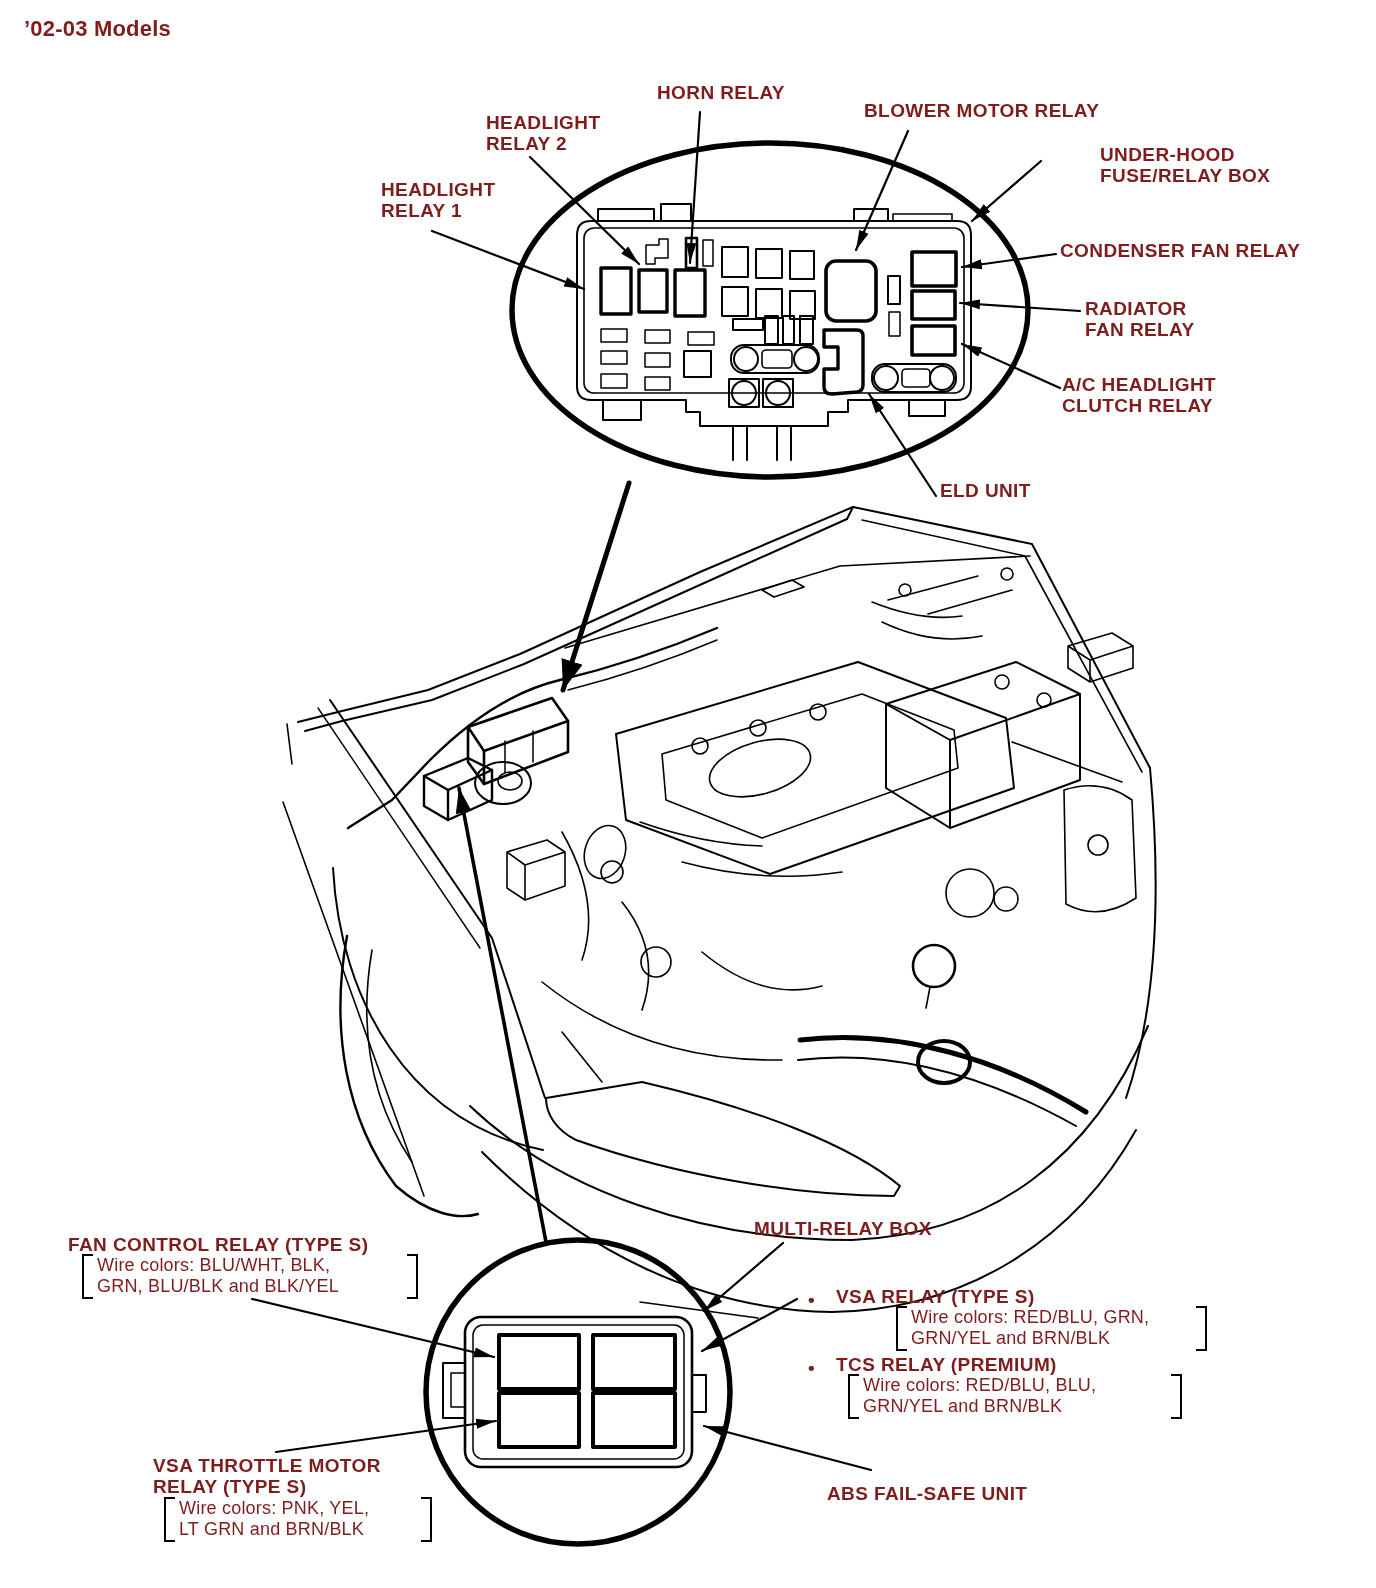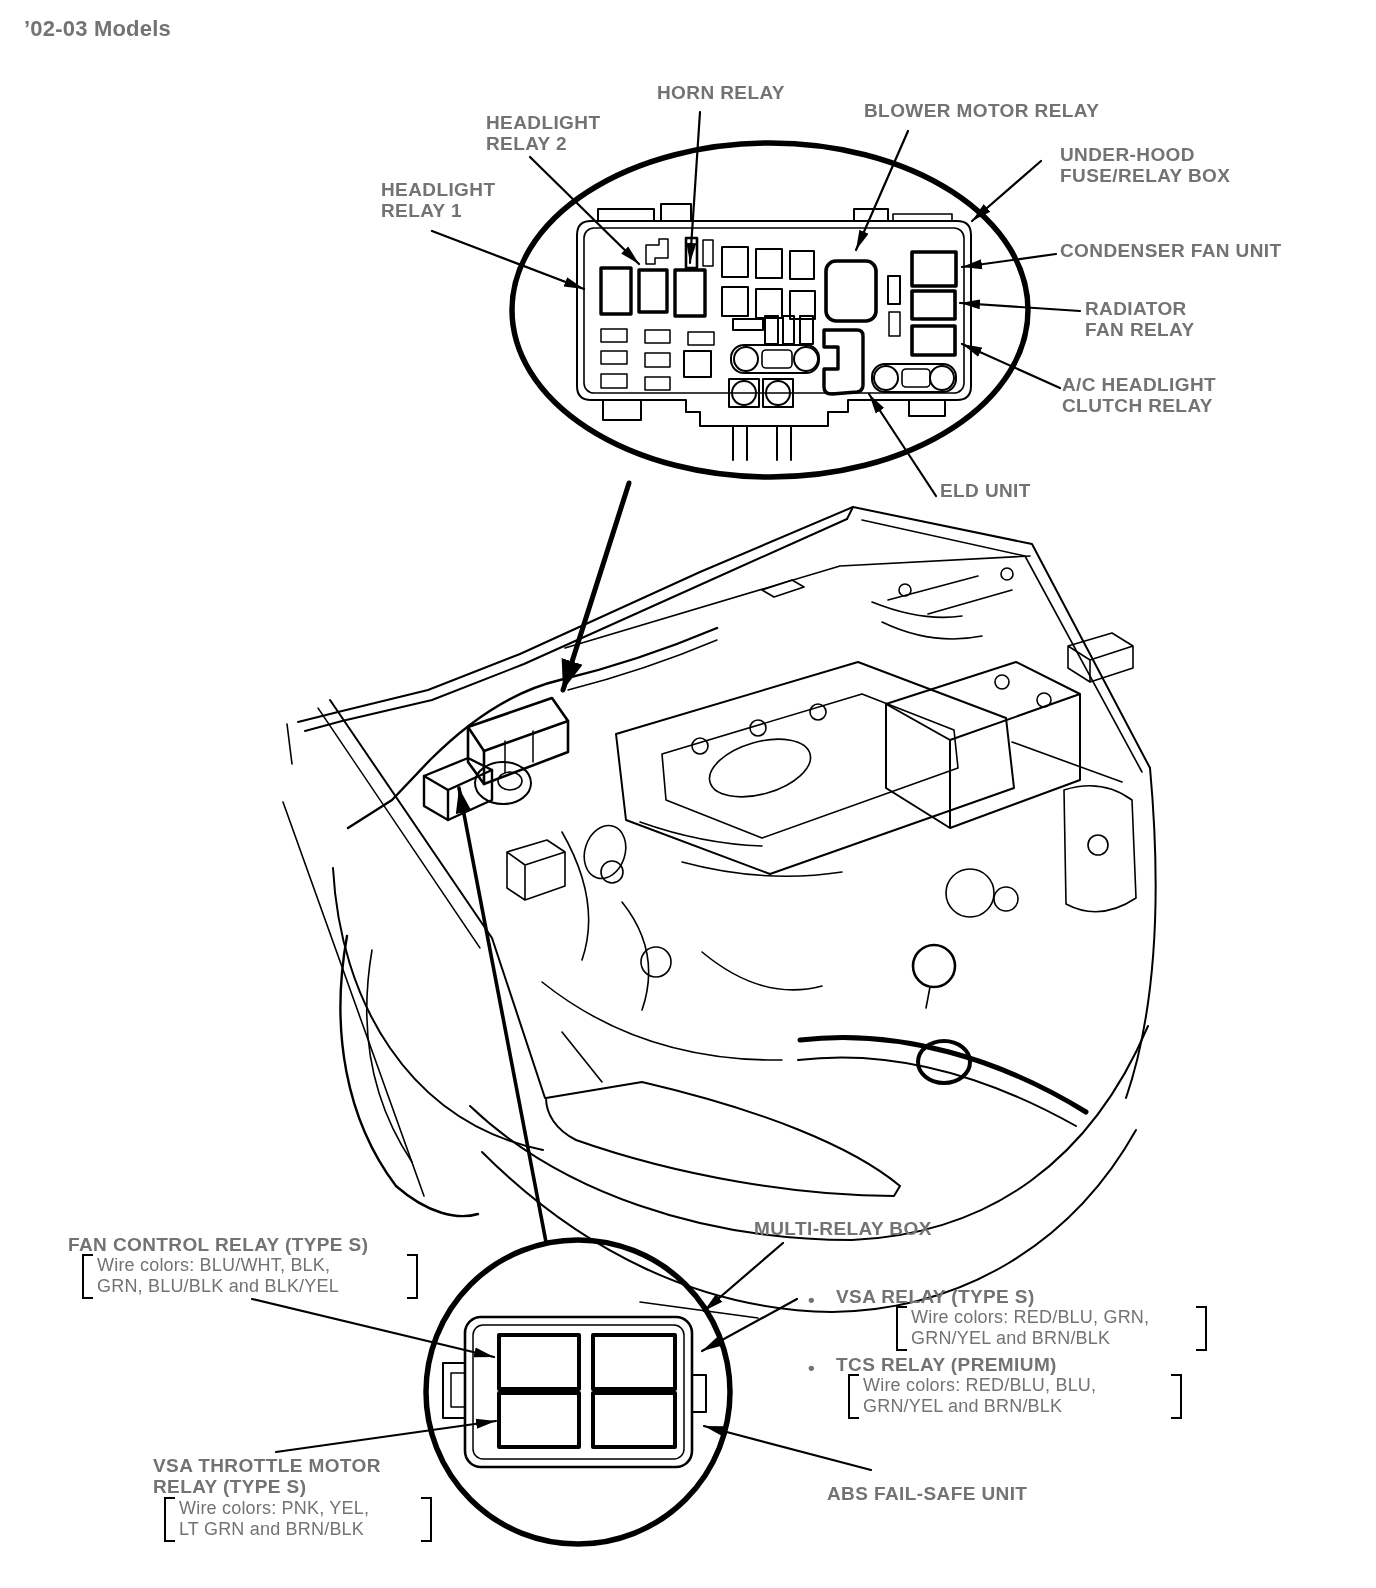--- a/index.html
+++ b/index.html
@@ -1,17 +1,17 @@
 <!DOCTYPE html>
 <html><head>
 <meta charset="utf-8">
 <style>
   html,body{margin:0;padding:0;background:#ffffff;}
   #page{position:relative;width:1376px;height:1588px;background:#ffffff;overflow:hidden;
-        font-family:"Liberation Sans",sans-serif;color:#737373;}
+        font-family:"Liberation Sans",sans-serif;color:#7f1d1d;}
   #art{position:absolute;left:0;top:0;z-index:0;}
   .lbl{position:absolute;z-index:2;font-weight:700;font-size:19px;line-height:21px;
        letter-spacing:.4px;white-space:nowrap;}
   .title{font-size:22px;letter-spacing:.2px;}
   .wires{position:absolute;z-index:2;display:flex;align-items:stretch;padding-left:16px;}
   .brk{width:9px;}
   .brk.l{border-left:2.5px solid #000;border-top:2.5px solid #000;border-bottom:2.5px solid #000;}
   .brk.r{border-right:2.5px solid #000;border-top:2.5px solid #000;border-bottom:2.5px solid #000;}
   .wtxt{flex:1;font-weight:400;font-size:18px;line-height:21px;letter-spacing:.2px;
         padding:1px 2px 2px 4px;white-space:nowrap;}
@@ -236,26 +236,26 @@
     <div>RELAY 2</div>
   </div>
 
   <div class="lbl" style="left:381px;top:179px">
     <div>HEADLIGHT</div>
     <div>RELAY 1</div>
   </div>
 
   <div class="lbl" style="left:864px;top:100px">BLOWER MOTOR RELAY</div>
 
-  <div class="lbl" style="left:1060px;top:144px">
+  <div class="lbl" style="left:1100px;top:144px">
     <div>UNDER-HOOD</div>
     <div>FUSE/RELAY BOX</div>
   </div>
 
-  <div class="lbl" style="left:1060px;top:240px">CONDENSER FAN UNIT</div>
+  <div class="lbl" style="left:1060px;top:240px">CONDENSER FAN RELAY</div>
 
   <div class="lbl" style="left:1085px;top:298px">
     <div>RADIATOR</div>
     <div>FAN RELAY</div>
   </div>
 
   <div class="lbl" style="left:1062px;top:374px">
     <div>A/C HEADLIGHT</div>
     <div>CLUTCH RELAY</div>
   </div>

